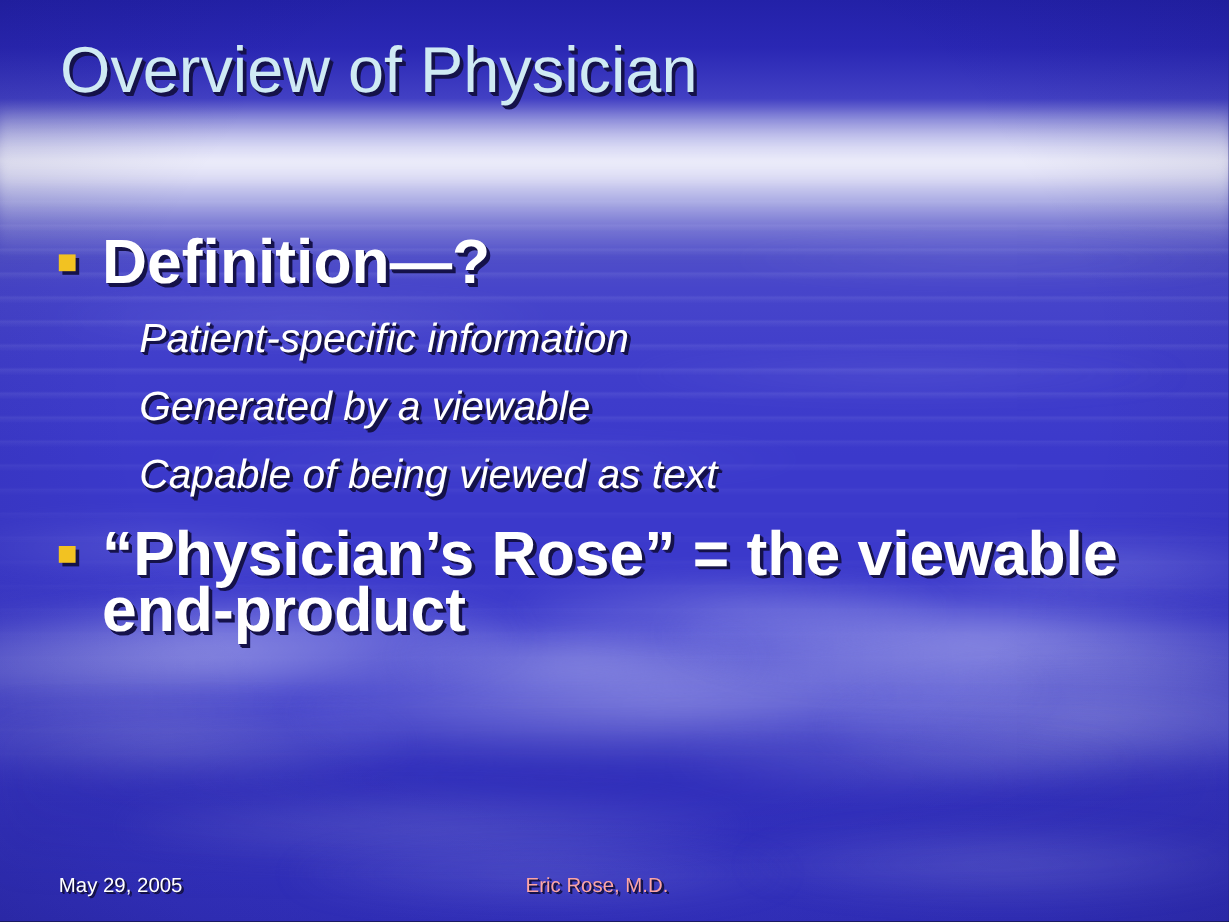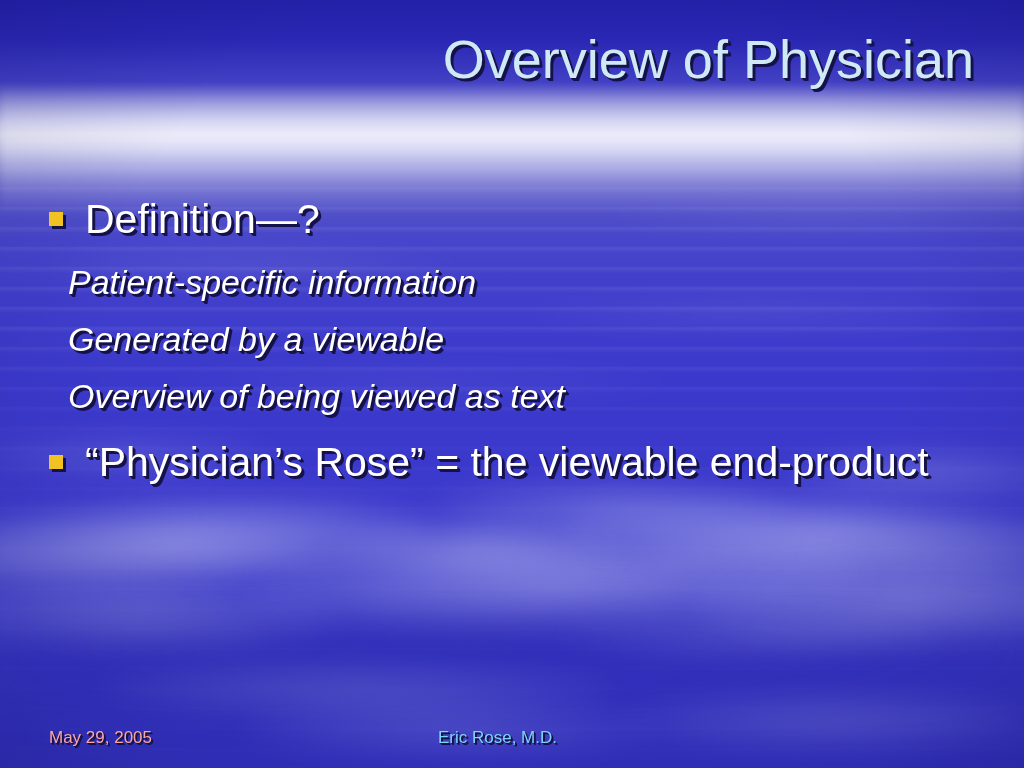--- a/index.html
+++ b/index.html
@@ -147,21 +147,21 @@
   .content {
     position: absolute;
     inset: 0;
   }
 
   .title {
     position: absolute;
     left: 50px;
     top: 27px;
     width: 924px;
-    text-align: right;
+    text-align: left;
     font-size: 54px;
     line-height: 64px;
     font-weight: 400;
     color: #cfeaf4;
     text-shadow:
        3px 3px 0 #15124a,
        2px 2px 0 #15124a,
        1px 1px 0 #1a1756;
     letter-spacing: 0px;
   }
@@ -171,74 +171,74 @@
     left: 44px;
     top: 196px;
     width: 900px;
   }
 
   .bullet-row {
     position: relative;
     display: block;
     padding-left: 41px;
     color: #ffffff;
-    font-size: 41px;
+    font-size: 52px;
     line-height: 47px;
-    font-weight: 400;
+    font-weight: 700;
     text-shadow:
        3px 3px 0 #15124a,
        2px 2px 0 #15124a,
        1px 1px 0 #1a1756;
   }
 
   .bullet-marker {
     position: absolute;
     left: 5px;
     top: 16px;
     width: 14px;
     height: 14px;
     background: #f2c222;
     box-shadow: 3px 3px 0 #15124a;
   }
 
   .sub-item {
     display: block;
-    margin-left: 24px;
+    margin-left: 72px;
     color: #ffffff;
     font-size: 34px;
     line-height: 57px;
     font-style: italic;
     font-weight: 400;
     text-shadow:
        3px 3px 0 #15124a,
        2px 2px 0 #15124a,
        1px 1px 0 #1a1756;
   }
 
   .gap-after-first { margin-top: 11px; }
   .bullet-two { margin-top: 14px; }
 
   .footer-date {
     position: absolute;
     left: 49px;
     top: 728px;
     font-size: 17px;
-    color: #fca5a5;
+    color: #ffffff;
     text-shadow: 2px 2px 0 #15124a, 1px 1px 0 #15124a;
   }
 
   .footer-author {
     position: absolute;
     left: 0;
     right: 0;
     top: 728px;
     text-align: center;
     padding-right: 29px;
     font-size: 17px;
-    color: #7dd3fc;
+    color: #fca5a5;
     text-shadow: 2px 2px 0 #15124a, 1px 1px 0 #15124a;
   }
 </style>
 </head>
 <body>
 
 <div class="slide">
 
   <div class="bg-base"></div>
   <div class="bg-streaks-a"></div>
@@ -271,21 +271,21 @@
 
     <div class="body-block">
 
       <div class="bullet-row">
         <span class="bullet-marker"></span>
         <span>Definition—?</span>
       </div>
 
       <div class="sub-item gap-after-first">Patient-specific information</div>
       <div class="sub-item">Generated by a viewable</div>
-      <div class="sub-item">Overview of being viewed as text</div>
+      <div class="sub-item">Capable of being viewed as text</div>
 
       <div class="bullet-row bullet-two">
         <span class="bullet-marker"></span>
         <span>“Physician’s Rose” = the viewable end-product</span>
       </div>
 
     </div>
 
     <div class="footer-date">May 29, 2005</div>
     <div class="footer-author">Eric Rose, M.D.</div>

